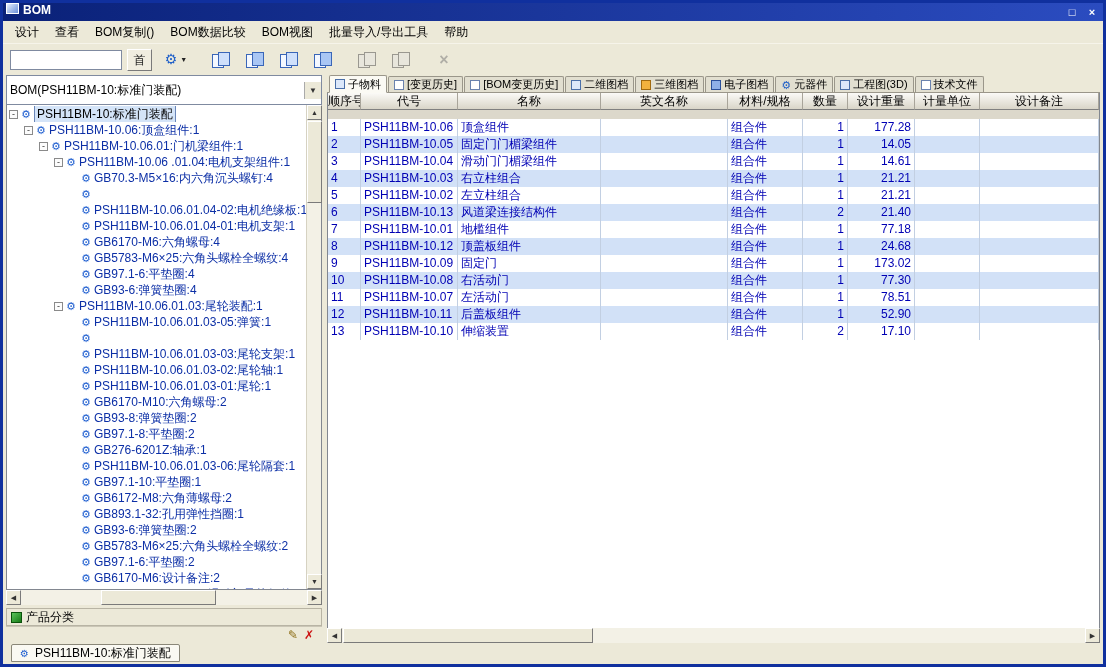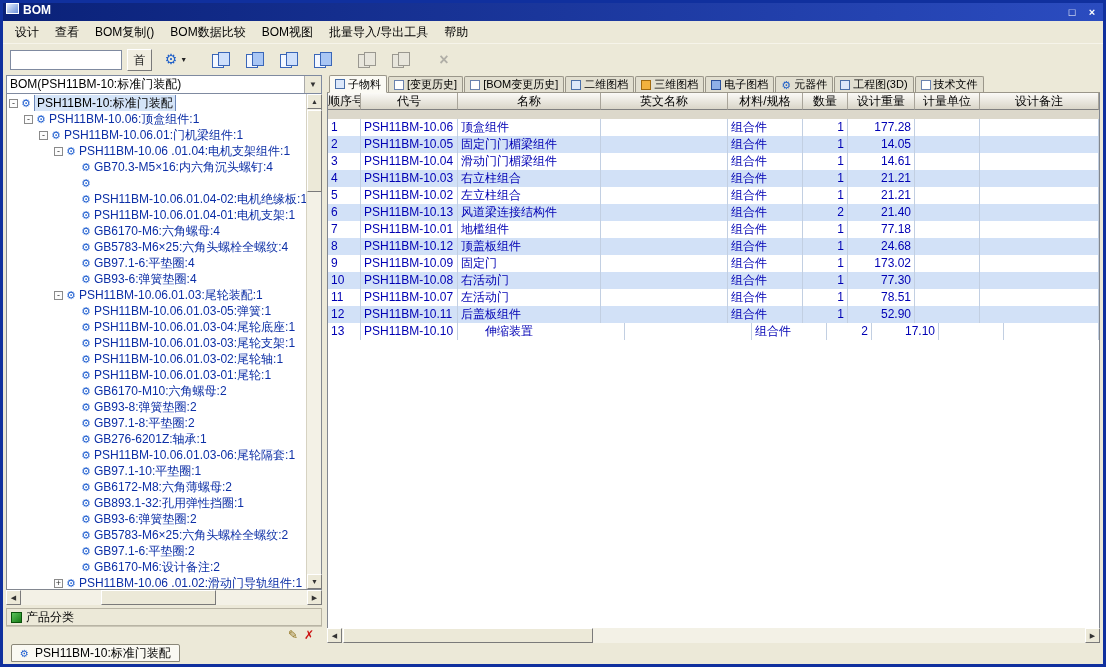--- a/index.html
+++ b/index.html
@@ -29,21 +29,21 @@
   .gear-dropdown-icon .tb-ic{width:auto;height:auto;font-size:14px;line-height:15px;color:#2060c8}
   .x-icon .tb-ic{width:auto;height:auto;font-size:16px;line-height:15px;font-weight:bold;color:#b0aeA6;color:#b0aea6}
   .dd{font-size:7px;margin-left:3px;color:#222}
   .documents-icon .tb-ic::before,.documents-arrow-icon .tb-ic::before,.documents-gray-icon .tb-ic::before{content:"";position:absolute;left:0;top:2px;width:10px;height:12px;background:#f4f8ff;border:1px solid #3a66b8}
   .documents-icon .tb-ic::after,.documents-arrow-icon .tb-ic::after,.documents-gray-icon .tb-ic::after{content:"";position:absolute;left:6px;top:0;width:10px;height:12px;background:#cfe0fb;border:1px solid #3a66b8}
   .documents-arrow-icon .tb-ic::after{background:#a9c6f4}
   .documents-gray-icon .tb-ic::before,.documents-gray-icon .tb-ic::after{border-color:#9a9890;background:#e8e6dc}
   
   .main{flex:1;display:flex;padding:0 3px;min-height:0}
   .left-panel{width:316px;flex:none;display:flex;flex-direction:column;min-height:0}
-  .combo{height:19px;border:1px solid #7f8aa0;background:#fff;display:flex;align-items:center;flex:none}
+  .combo{height:30px;border:1px solid #7f8aa0;background:#fff;display:flex;align-items:center;flex:none}
   .combo-text{flex:1;padding:0 3px;font-size:12px;overflow:hidden;white-space:nowrap}
   .combo-btn{width:17px;height:17px;background:#ece9d8;border-left:1px solid #aaa;display:flex;align-items:center;justify-content:center}
   .combo-btn .arr{font-size:8px;color:#333}
   .tree-area{flex:1;display:flex;border:1px solid #828790;border-top:none;background:#fff;min-height:0}
   .tree{flex:1;overflow:hidden;padding-top:1px}
   .tree-row{height:16px;line-height:16px;display:flex;align-items:center;white-space:nowrap;overflow:hidden;font-size:12px;color:#0c2fa6}
   .tgl{flex:none;width:9px;height:9px;border:1px solid #8a8a8a;background:#fcfcfc;color:#333;font-size:9px;line-height:7px;text-align:center;margin-right:3px}
   .tgl-sp{flex:none;width:12px}
   .gear{flex:none;color:#1e5ed0;font-size:11px;margin-right:3px}
   .gear.small{font-size:10px}
@@ -222,21 +222,20 @@
               <span class="tlb">PSH11BM-10.06.01.03:尾轮装配:1</span>
             </div>
             <div class="tree-row" style="padding-left: 62px;">
               <span class="tgl-sp"></span>
               <span class="gear">⚙</span>
               <span class="tlb">PSH11BM-10.06.01.03-05:弹簧:1</span>
             </div>
             <div class="tree-row" style="padding-left: 62px;">
               <span class="tgl-sp"></span>
               <span class="gear">⚙</span>
-              <span class="tlb">PSH11BM-10.06.01.03-04:尾轮底座:1</span>
             </div>
             <div class="tree-row" style="padding-left: 62px;">
               <span class="tgl-sp"></span>
               <span class="gear">⚙</span>
               <span class="tlb">PSH11BM-10.06.01.03-03:尾轮支架:1</span>
             </div>
             <div class="tree-row" style="padding-left: 62px;">
               <span class="tgl-sp"></span>
               <span class="gear">⚙</span>
               <span class="tlb">PSH11BM-10.06.01.03-02:尾轮轴:1</span>
@@ -515,21 +514,21 @@
             <div class="td" style="width: 127px;"></div>
             <div class="td" style="width: 75px;">组合件</div>
             <div class="td" style="width: 45px; text-align: right;">1</div>
             <div class="td" style="width: 67px; text-align: right;">52.90</div>
             <div class="td" style="width: 65px;"></div>
             <div class="td flex"></div>
           </div>
           <div class="tr">
             <div class="td" style="width: 33px;">13</div>
             <div class="td" style="width: 97px;">PSH11BM-10.10</div>
-            <div class="td" style="width: 143px; margin-left: 24px;">伸缩装置</div>
+            <div class="td" style="width: 143px;">伸缩装置</div>
             <div class="td" style="width: 127px;"></div>
             <div class="td" style="width: 75px;">组合件</div>
             <div class="td" style="width: 45px; text-align: right;">2</div>
             <div class="td" style="width: 67px; text-align: right;">17.10</div>
             <div class="td" style="width: 65px;"></div>
             <div class="td flex"></div>
           </div>
         </div>
       <div class="hsb">
         <span class="sb-btn lf">◀</span>

